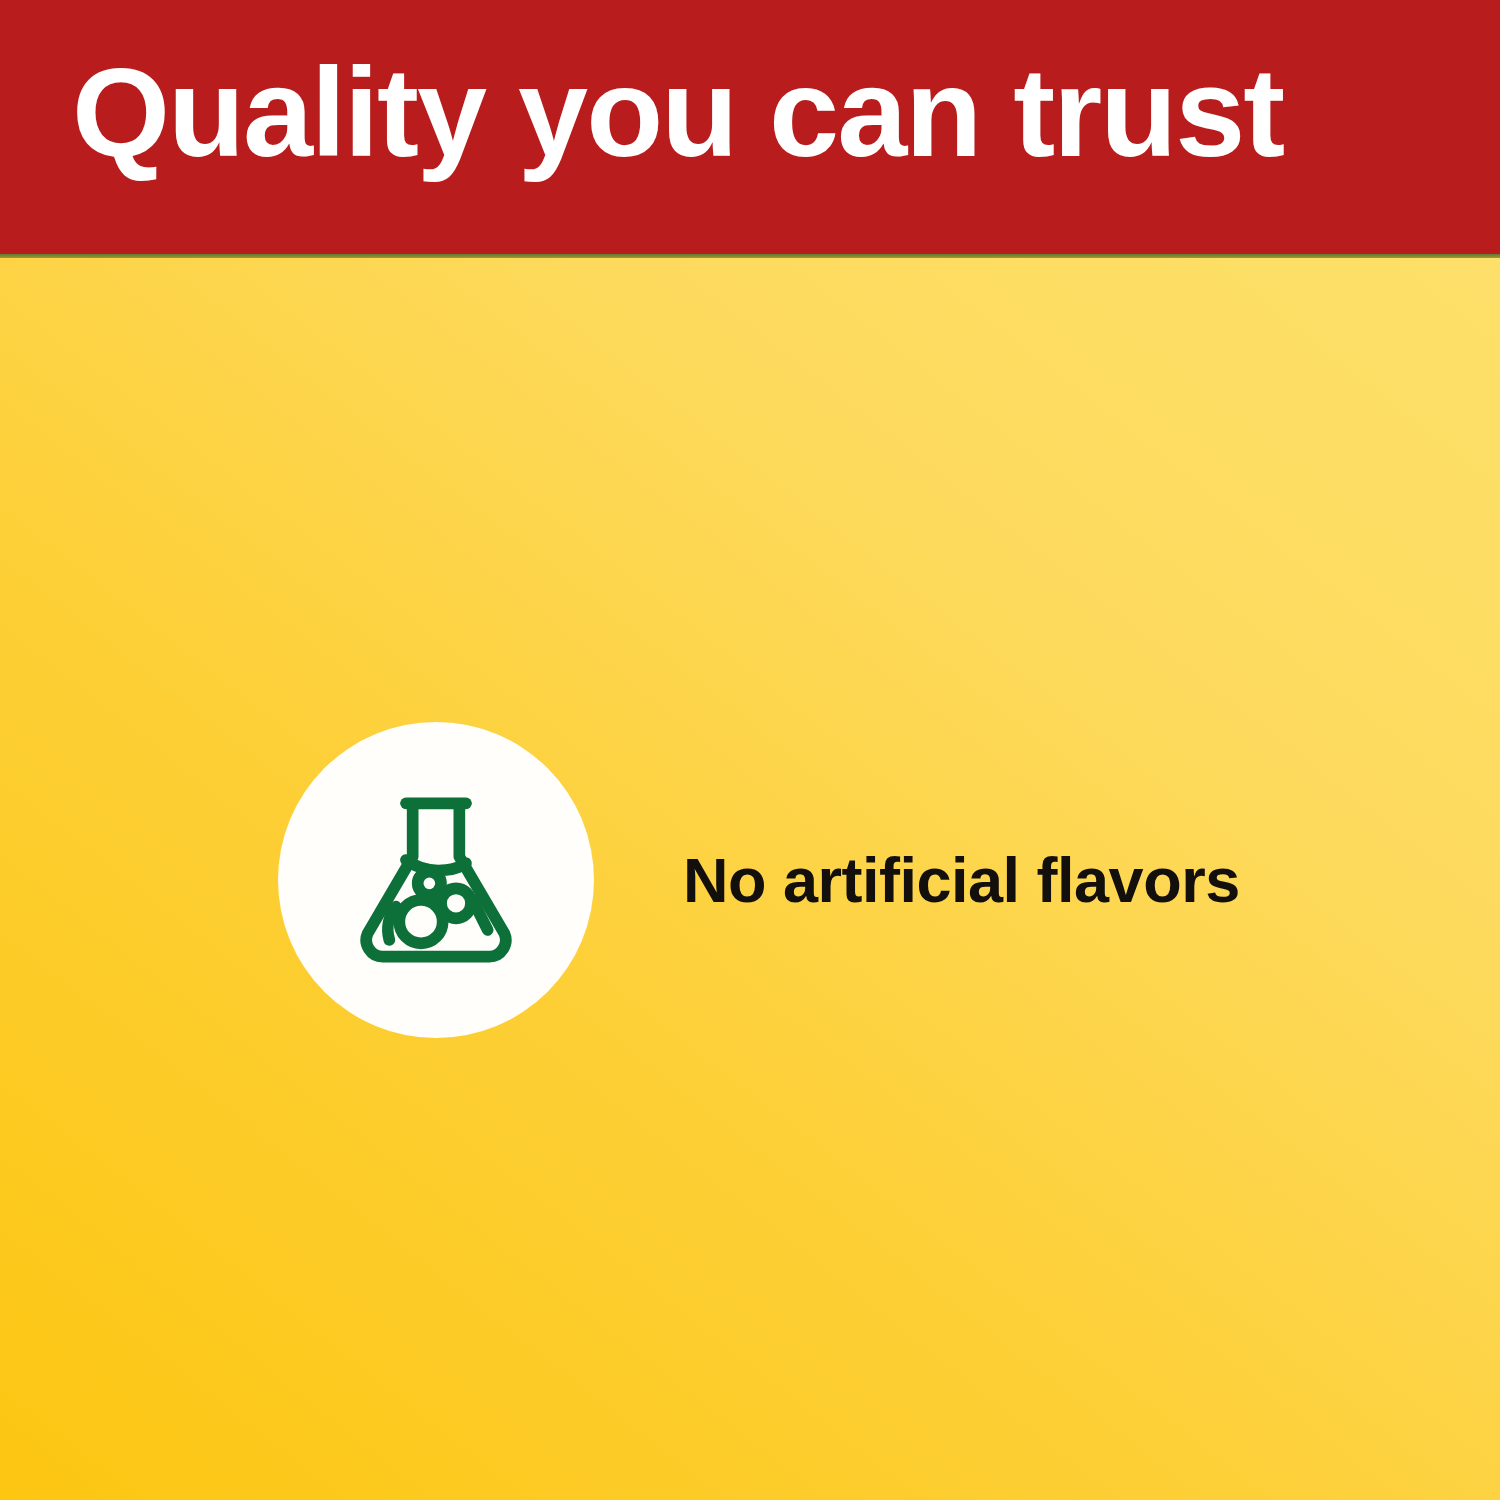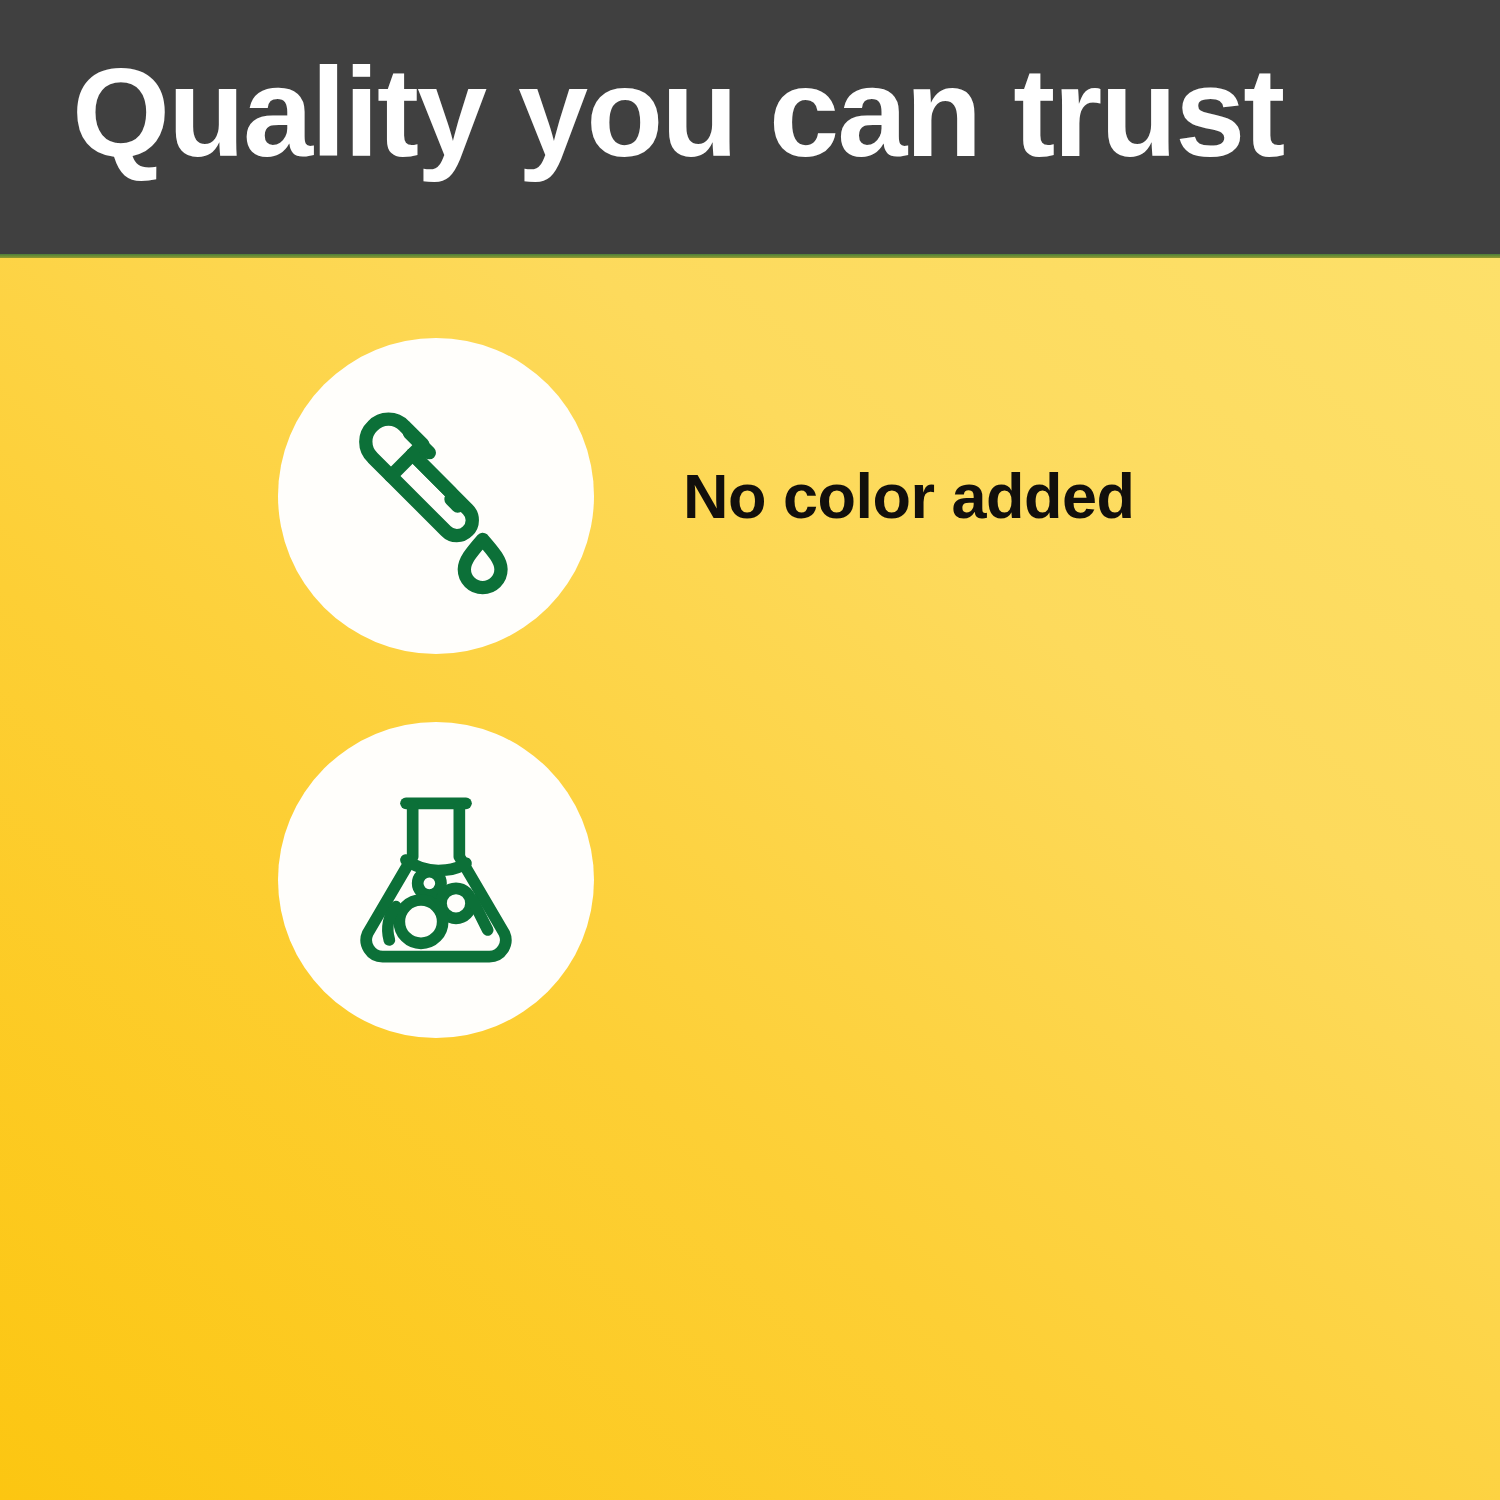--- a/index.html
+++ b/index.html
@@ -21,21 +21,21 @@
     overflow: hidden;
   }
 
   
   .header-band {
     position: absolute;
     left: 0;
     top: 0;
     width: 1500px;
     height: 258px;
-    background: #404040;
+    background: #b91c1c;
     box-sizing: border-box;
   }
   .header-title {
     position: absolute;
     left: 72px;
     top: 50px;
     margin: 0;
     font-size: 126px;
     line-height: 126px;
     font-weight: bold;
@@ -112,55 +112,37 @@
 
 <div class="poster">
 
   <div class="header-band">
     <h1 class="header-title">Quality you can trust</h1>
   </div>
   <div class="band-edge"></div>
 
   <div class="body-area"></div>
 
-  <div class="row row-1">
-    <div class="icon-badge">
-      <svg viewBox="0 0 120 120" fill="none" stroke="#0c7038" stroke-width="8" stroke-linecap="round" stroke-linejoin="round">
-
-        <path d="M22 18 a13 13 0 0 1 19 0 l11 11 -19 19 -11 -11 a13 13 0 0 1 0 -19 z"></path>
-
-        <path d="M44 22 l12 12"></path>
-
-        <path d="M33 48 l33 33 a9 9 0 0 0 13 0 a9 9 0 0 0 0 -13 l-33 -33"></path>
-
-        <path d="M46 35 l23 23"></path>
-
-        <path d="M69 62 l4 4"></path>
-
-        <path d="M88 86 c7 8 11 13 11 18 a11 11 0 0 1 -22 0 c0 -5 4 -10 11 -18 z"></path>
-      </svg>
-    </div>
-    <p class="row-label">No color added</p>
-  </div>
 
   <div class="row row-2">
     <div class="icon-badge">
       <svg viewBox="0 0 120 120" fill="none" stroke="#0c7038" stroke-width="7" stroke-linecap="round" stroke-linejoin="round">
 
         <path d="M42 14 h36"></path>
 
         <path d="M46 16 v30 L19 92 a10 10 0 0 0 9 14 h64 a10 10 0 0 0 9 -14 L74 46 V16"></path>
 
         <path d="M42 48 c7 5 16 7 24 6 c5 -0.5 9 -2 12 -4"></path>
 
         <circle cx="56" cy="62" r="7"></circle>
         <circle cx="72" cy="74" r="9"></circle>
         <circle cx="51" cy="85" r="13"></circle>
 
         <path d="M36 76 a22 22 0 0 0 -4 20"></path>
 
         <path d="M82 72 l9 18"></path>
       </svg>
     </div>
+    <p class="row-label">No artificial flavors</p>
   </div>
 
 
 </div>
 
 </body></html>

